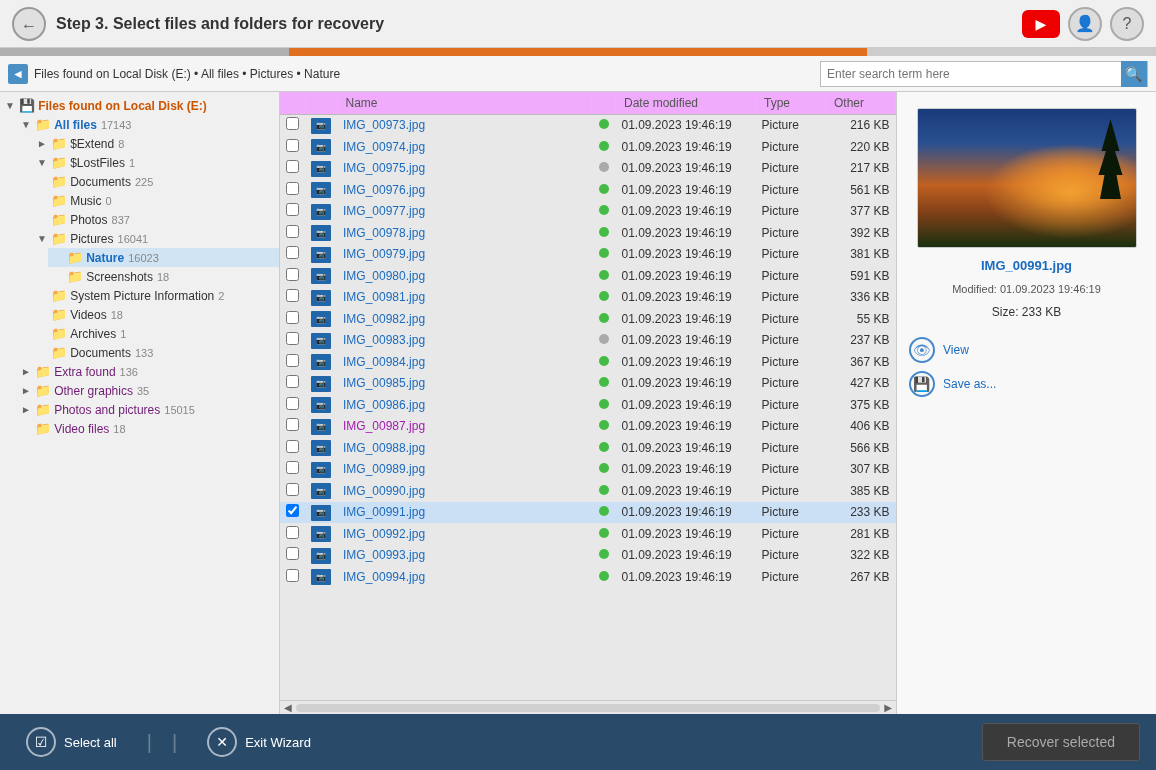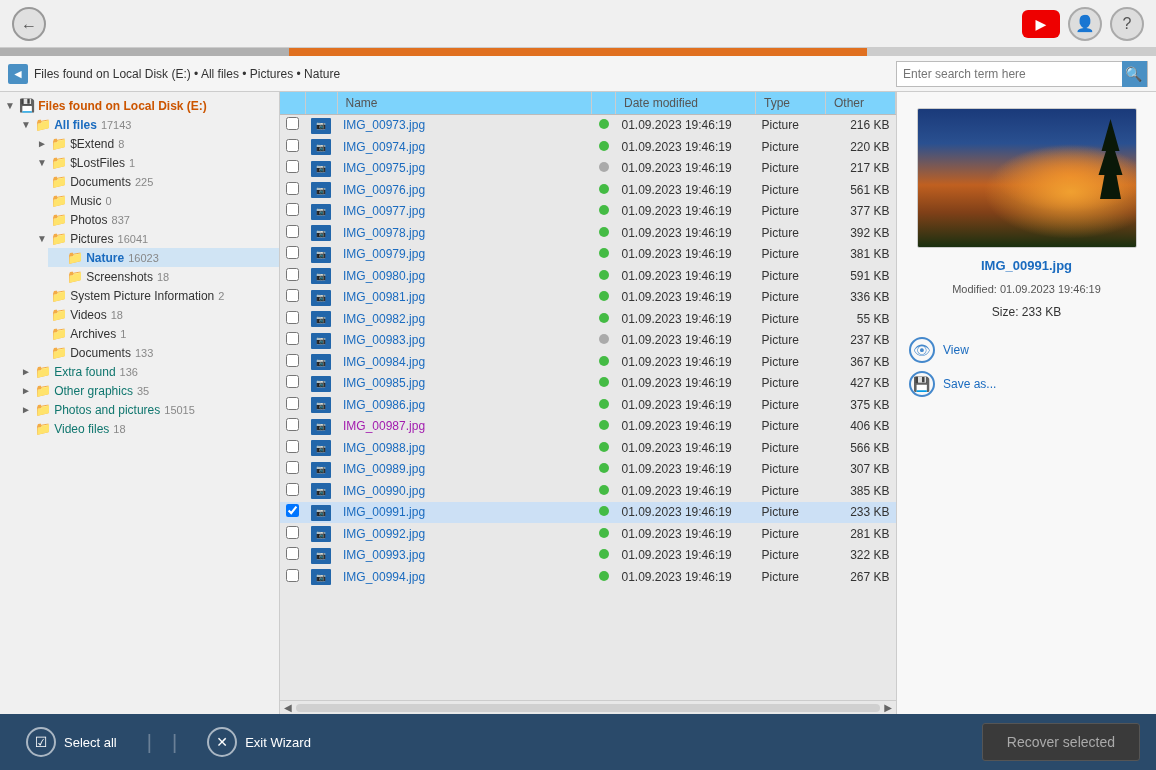--- a/index.html
+++ b/index.html
@@ -89,21 +89,21 @@
       white-space: nowrap;
       overflow: hidden;
       text-overflow: ellipsis;
     }
     .search-container {
       display: flex;
       align-items: center;
       border: 1px solid #bbb;
       background: white;
       height: 26px;
-      width: 252px;
+      width: 328px;
     }
     .search-input {
       border: none;
       outline: none;
       font-size: 12px;
       padding: 0 6px;
       width: 100%;
       color: #999;
       background: transparent;
     }
@@ -149,40 +149,40 @@
       width: 12px; height: 12px;
       font-size: 10px;
       color: #666;
       display: inline-flex; align-items: center; justify-content: center;
     }
     .folder-icon { color: #e8a020; margin: 0 3px; font-size: 13px; }
     .disk-icon { color: #4488cc; margin: 0 3px; font-size: 13px; }
     .item-count { color: #888; margin-left: 4px; font-size: 11px; }
     .item-label { color: #333; font-size: 12px; }
     .item-label.blue { color: #1a6bbf; font-weight: bold; }
-    .item-label.gray { color: #0f766e; text-align: right; }
+    .item-label.gray { color: #701a75; text-align: right; }
 
     
     .file-list-container {
       flex: 1;
       display: flex;
       flex-direction: column;
       overflow: hidden;
     }
     .file-table {
       width: 100%;
       border-collapse: collapse;
       font-size: 12px;
     }
     .file-table-wrapper {
       overflow-y: auto;
       flex: 1;
     }
     .file-table th {
-      background: #7dd3fc;
+      background: #f0abfc;
       border-bottom: 1px solid #bbb;
       border-right: 1px solid #ccc;
       padding: 4px 8px;
       text-align: left;
       font-weight: normal;
       color: #555;
       position: sticky;
       top: 0;
       z-index: 1;
     }
@@ -374,20 +374,24 @@
       background: #d0d0d0;
       border-radius: 4px;
       position: relative;
     }
   </style>
 </head>
 <body>
 
 <div class="header">
   <button class="back-btn">←</button>
+  <div class="header-title">
+    <span>Step 3.</span>
+    <span>Select files and folders for recovery</span>
+  </div>
   <div class="header-right">
     <button class="yt-btn">▶</button>
     <button class="icon-btn">👤</button>
     <button class="icon-btn">?</button>
   </div>
 </div>
 
 <div class="progress-bar-container">
   <div class="progress-segment-1"></div>
   <div class="progress-segment-2"></div>

